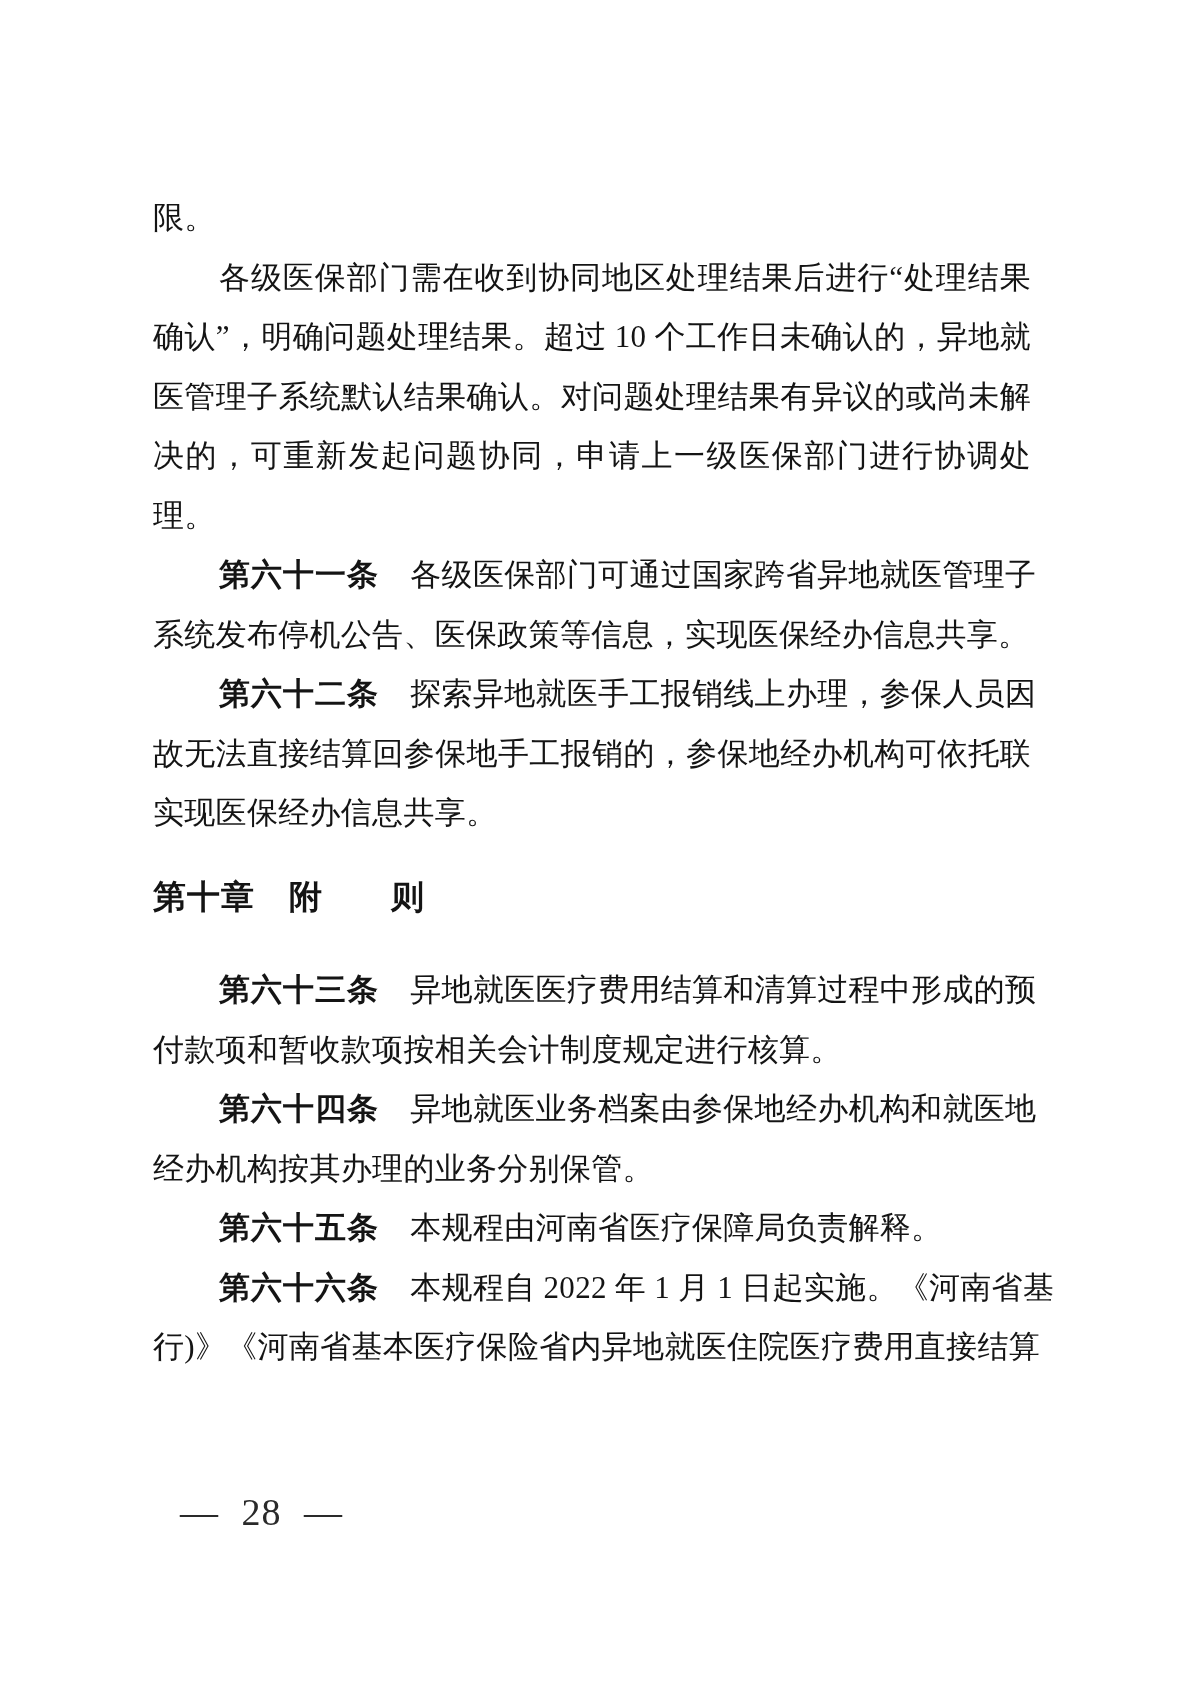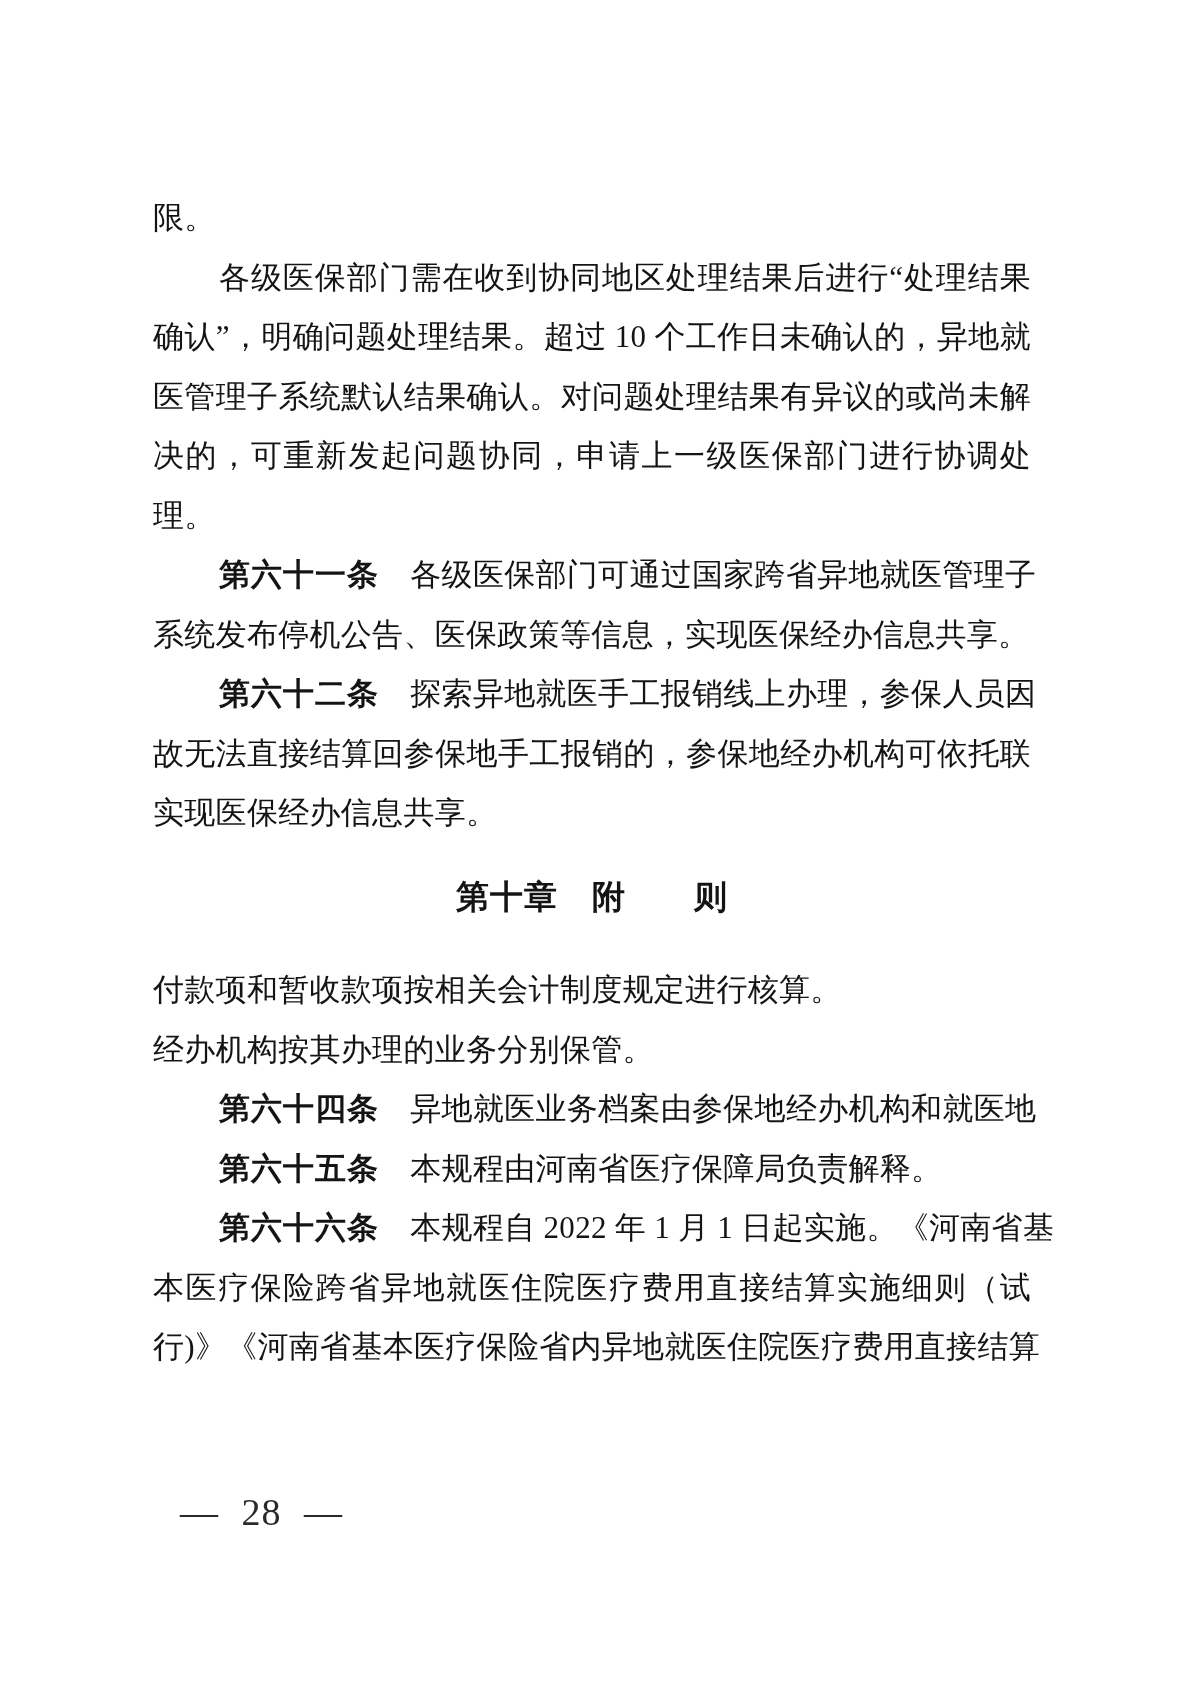--- a/index.html
+++ b/index.html
@@ -38,21 +38,21 @@
   }
   .b {
     font-weight: bold;
     font-family: Liberation Sans, sans-serif;
     letter-spacing: 1px;
   }
   .heading {
     height: 59.5px;
     line-height: 59.5px;
     margin: 24px 0 34px 0;
-    text-align: center;
+    text-align: left;
     font-size: 33px;
     font-weight: bold;
     font-family: "Liberation Sans", "DejaVu Sans", sans-serif;
     letter-spacing: 1px;
   }
   .footer {
     position: absolute;
     left: 180px;
     top: 1494px;
     font-size: 38px;
@@ -78,27 +78,27 @@
 
     <div class="ln fill ind"><span class="b">第六十一条</span><span>　各级医保部门可通过国家跨省异地就医管理子</span></div>
     <div class="ln">系统发布停机公告、医保政策等信息，实现医保经办信息共享。</div>
 
     <div class="ln fill ind"><span class="b">第六十二条</span><span>　探索异地就医手工报销线上办理，参保人员因</span></div>
     <div class="ln fill">故无法直接结算回参保地手工报销的，参保地经办机构可依托联</div>
     <div class="ln">实现医保经办信息共享。</div>
 
     <div class="heading">第十章　附　　则</div>
 
+    <div class="ln fill ind"><span class="b">第六十三条</span><span>　异地就医医疗费用结算和清算过程中形成的预</span></div>
     <div class="ln">付款项和暂收款项按相关会计制度规定进行核算。</div>
 
+    <div class="ln fill ind"><span class="b">第六十四条</span><span>　异地就医业务档案由参保地经办机构和就医地</span></div>
     <div class="ln">经办机构按其办理的业务分别保管。</div>
-    <div class="ln fill ind"><span class="b">第六十四条</span><span>　异地就医业务档案由参保地经办机构和就医地</span></div>
 
     <div class="ln ind"><span class="b">第六十五条</span><span>　本规程由河南省医疗保障局负责解释。</span></div>
 
     <div class="ln fill ind"><span class="b">第六十六条</span><span>　本规程自 2022 年 1 月 1 日起实施。《河南省基</span></div>
-    <div class="ln fill">本医疗保险跨省异地就医住院医疗费用直接结算实施细则（试</div>
     <div class="ln fill">行)》《河南省基本医疗保险省内异地就医住院医疗费用直接结算</div>
 
   </div>
 
   <div class="footer">— 28 —</div>
 </div>
 
 </body></html>

